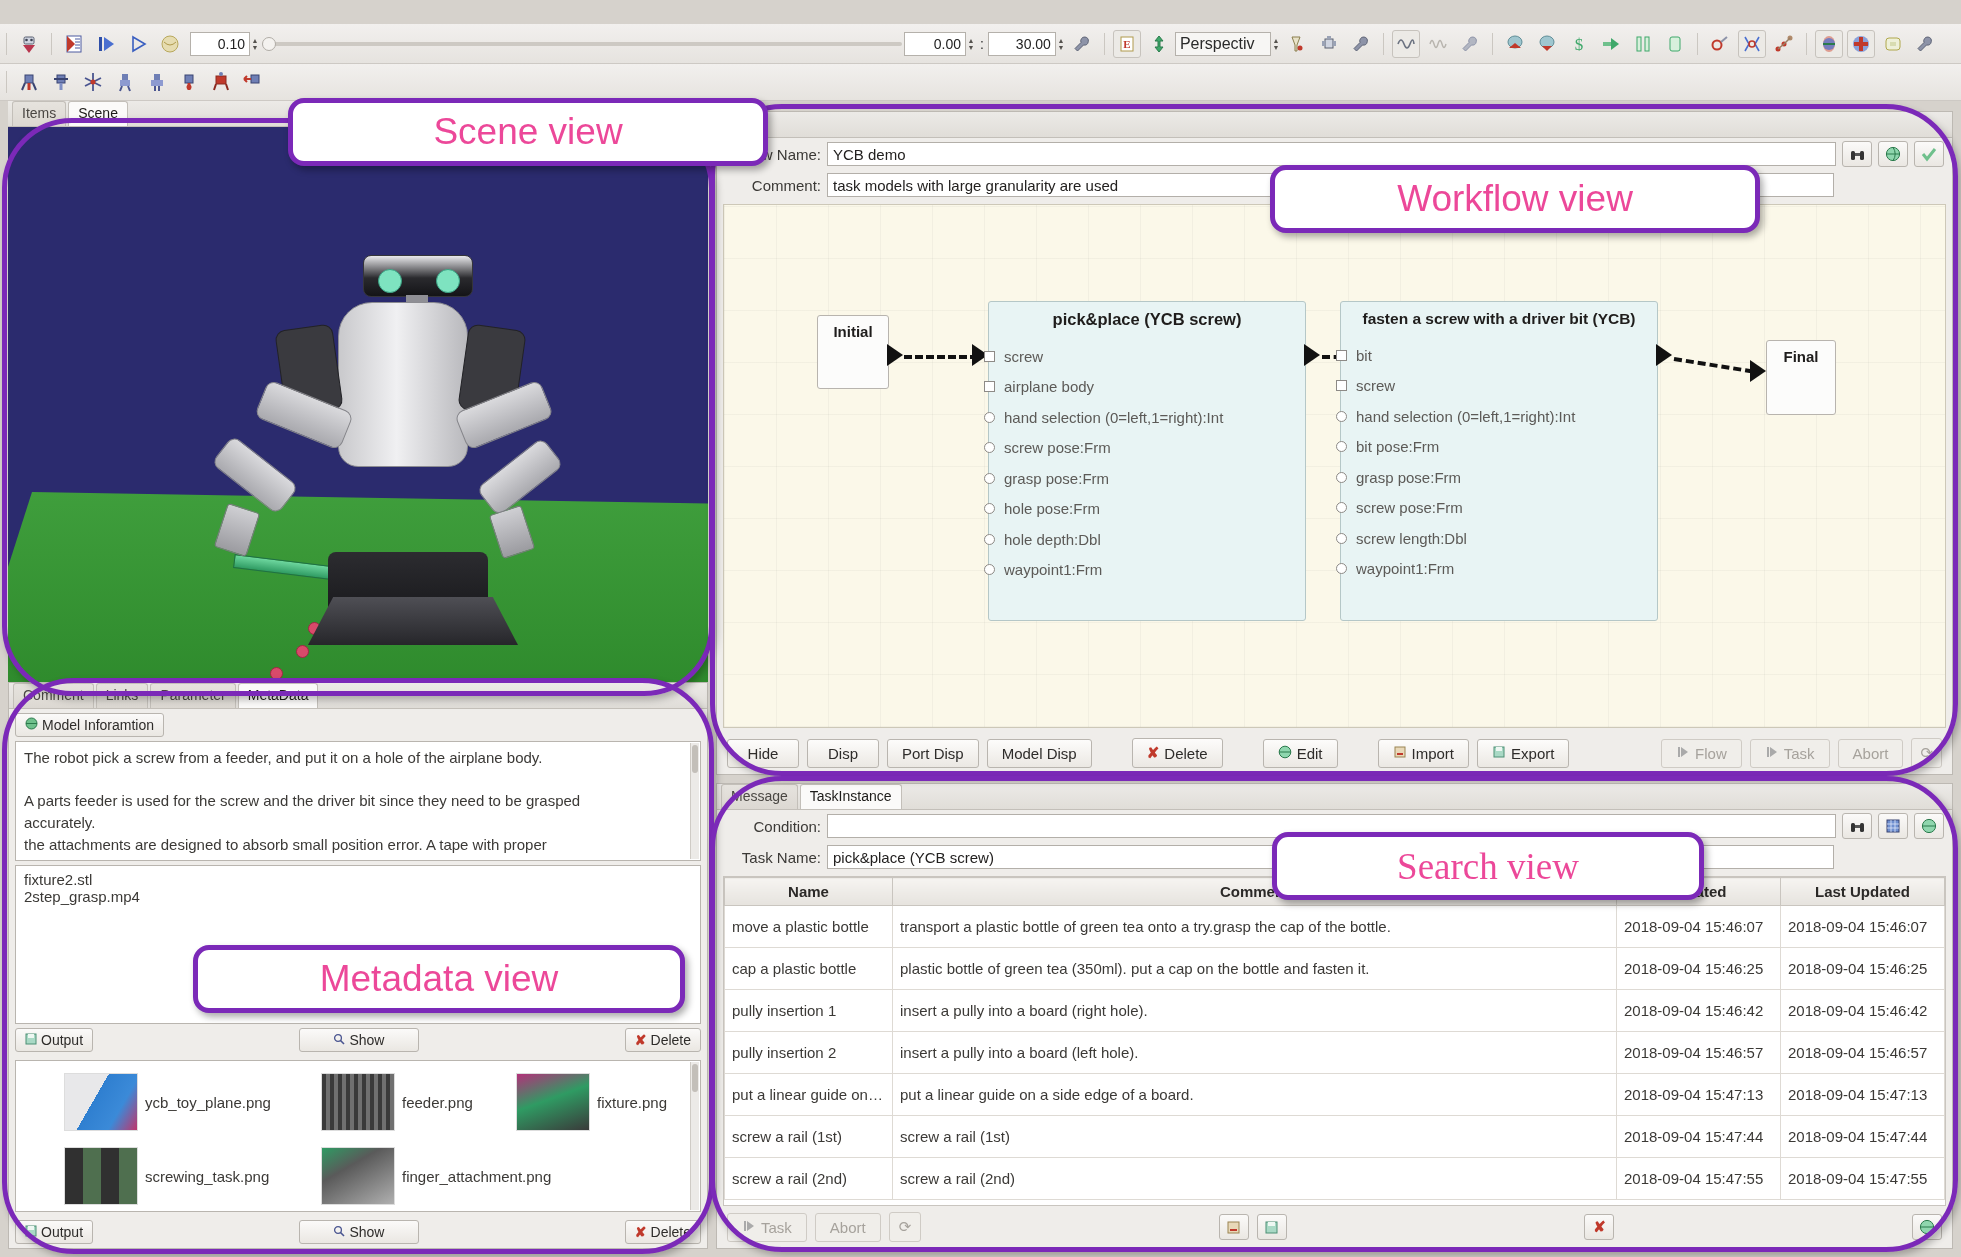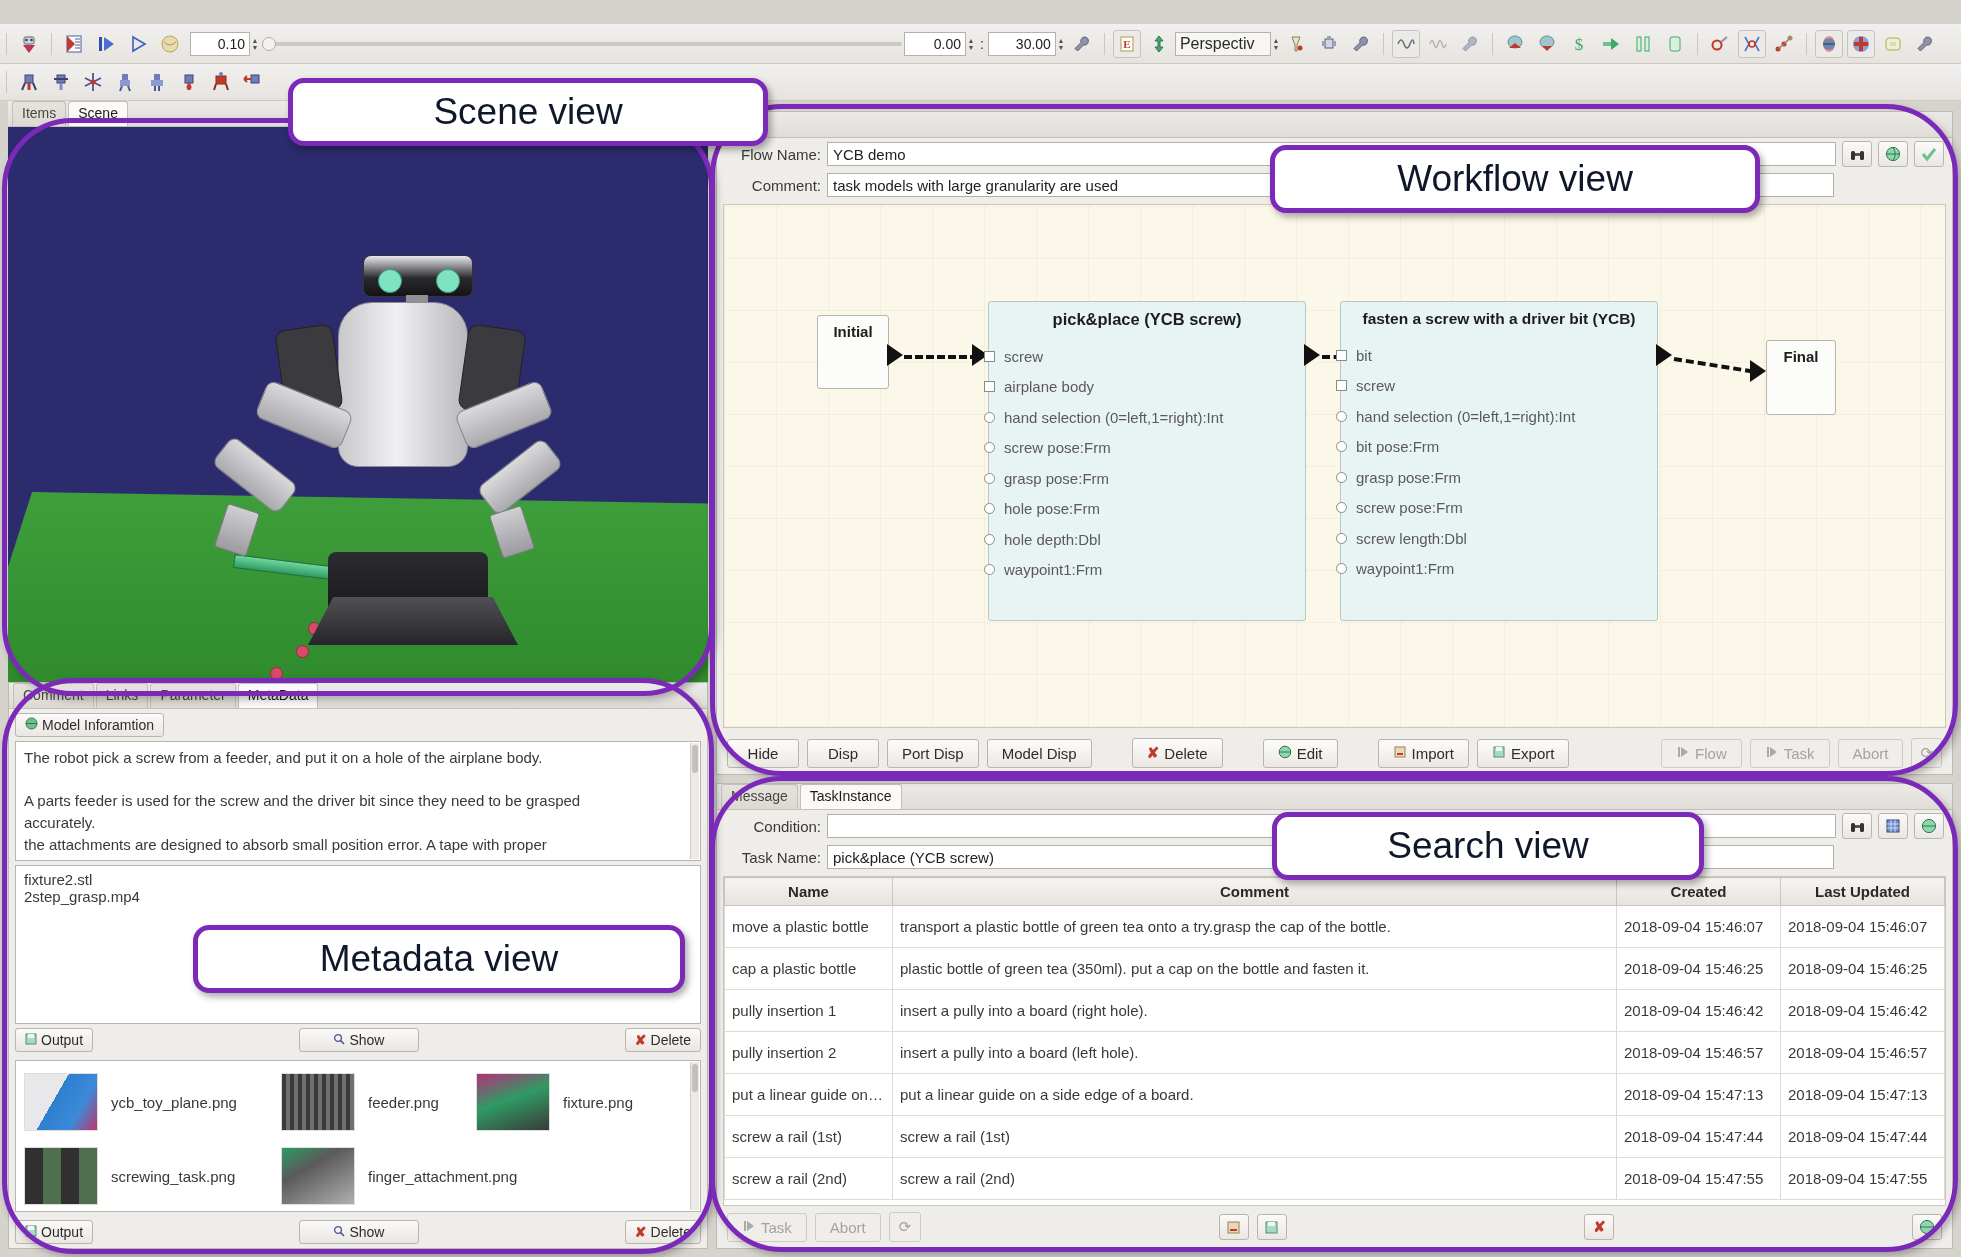--- a/index.html
+++ b/index.html
@@ -153,21 +153,21 @@
     height: 130px; overflow:hidden; position:relative;
   }
   .filelist {
     margin: 4px 6px 0 6px; background:#fff; border:1px solid #b9b5af;
     font-size:15px; color:#3b3936; padding:5px 8px; height: 172px; overflow:hidden;
   }
   .thumbrow-box {
     margin: 4px 6px; background:#fff; border:1px solid #b9b5af;
     height: 165px; position:relative; overflow:hidden;
   }
-  .thumb-item { position:absolute; display:flex; align-items:center; gap:13px; }
+  .thumb-item { position:absolute; display:flex; align-items:center; gap:7px;margin-left:40px; }
   .thumb-img { width: 74px; height: 58px; border:1px solid #ddd; background:#777;}
   .thumb-label { font-size:15px; color:#3b3936; }
   .vscroll { position:absolute; right:1px; top:1px; width:9px; bottom:1px;
              background:#eceae7; border-left:1px solid #cfcbc5;}
   .vscroll i { position:absolute; left:1px; right:1px; top:2px; height:28px;
                background:#c3bfb9; border-radius:3px; display:block;}
 
   
   .wf-panel {
     position: absolute; left: 716px; top: 111px; width: 1237px; height: 664px;
@@ -241,23 +241,24 @@
     border: 1px solid #dedad4; font-size: 15px; color:#3b3936;
     height: 28px; padding: 12px 7px; background: #fff;
     white-space: nowrap; overflow: hidden; text-overflow: ellipsis;
   }
 
   
   .callout {
     position: absolute; background:#ffffff;
     border: 5px solid #7b29b8; border-radius: 16px;
     display:flex; align-items:center; justify-content:center;
-    font-size: 37px; color:#0f172a;
+    font-size: 37px; color:#ec4899;
     box-shadow: 3px 4px 7px rgba(0,0,0,.33);
     z-index: 40;
+    margin-top: 20px;
   }
   .blob {
     position: absolute; border: 5px solid #7b29b8; border-radius: 60px;
     z-index: 30; pointer-events:none;
     box-shadow: 3px 4px 7px rgba(0,0,0,.25);
   }
 </style>
 </head>
 <body>
 
@@ -1017,17 +1018,17 @@
 
   <div class="callout" style="left:288px; top:78px; width:480px; height:68px;">
     <span>Scene view</span>
   </div>
   <div class="callout" style="left:1270px; top:145px; width:490px; height:68px;">
     <span>Workflow view</span>
   </div>
   <div class="callout" style="left:193px; top:925px; width:492px; height:68px;">
     <span>Metadata view</span>
   </div>
-  <div class="callout" style="left:1272px; top:812px; width:432px; height:68px;">
+  <div class="callout" style="left:1272px; top:812px; width:432px; height:68px;font-family:Liberation Serif, serif;">
     <span>Search view</span>
   </div>
 
 </div>
 
 </body></html>

